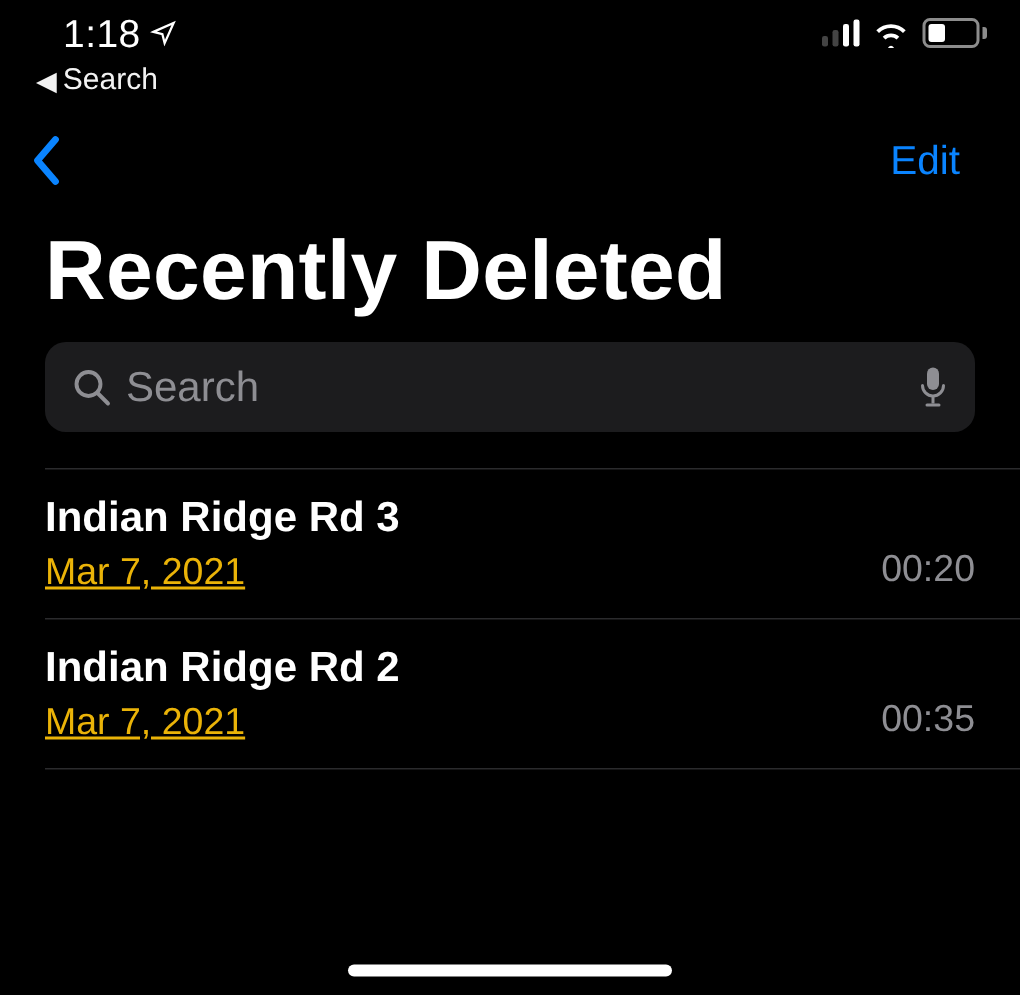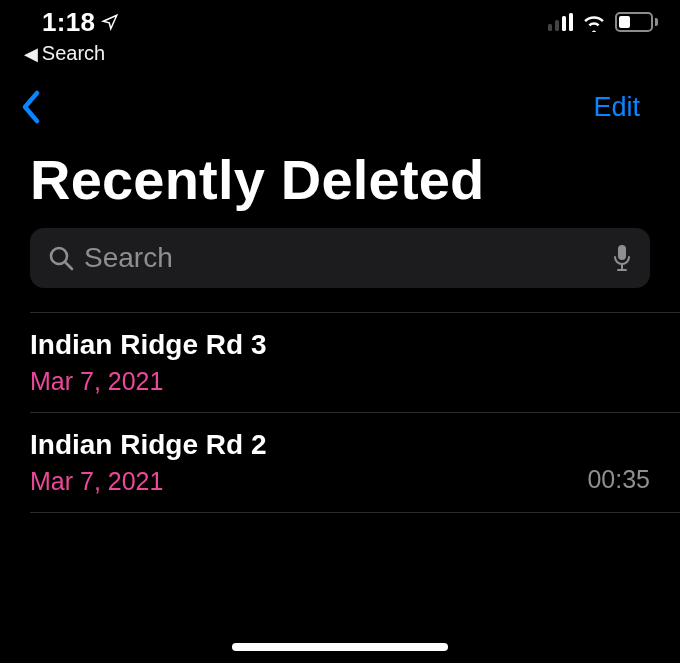--- a/index.html
+++ b/index.html
@@ -25,21 +25,21 @@
       height: 44px;
       padding: 0 22px 0 42px;
     }
     .status-left {
       display: flex;
       align-items: center;
       gap: 6px;
     }
     .status-time {
       font-size: 26px;
-      font-weight: 700;
+      font-weight: 400;
       letter-spacing: 0.3px;
     }
     .location-icon {
       width: 18px;
       height: 18px;
     }
     .status-right {
       display: flex;
       align-items: center;
       gap: 8px;
@@ -179,21 +179,22 @@
       flex: 1;
     }
     .row-title {
       font-size: 28px;
       font-weight: 600;
       color: #fff;
       margin-bottom: 6px;
     }
     .row-sub {
       font-size: 25px;
-      color: #ec4899;
+      color: #eab308;
+      text-decoration: underline;
     }
     .row-time {
       font-size: 25px;
       color: #8e8e93;
       align-self: flex-end;
       padding-bottom: 2px;
     }
     
     .home-indicator {
       position: absolute;
@@ -268,20 +269,21 @@
 </div>
 
 <div class="list">
   <div class="divider full"></div>
 
   <div class="row">
     <div class="row-main">
       <div class="row-title">Indian Ridge Rd 3</div>
       <div class="row-sub">Mar 7, 2021</div>
     </div>
+    <div class="row-time">00:20</div>
   </div>
 
   <div class="divider"></div>
 
   <div class="row">
     <div class="row-main">
       <div class="row-title">Indian Ridge Rd 2</div>
       <div class="row-sub">Mar 7, 2021</div>
     </div>
     <div class="row-time">00:35</div>

